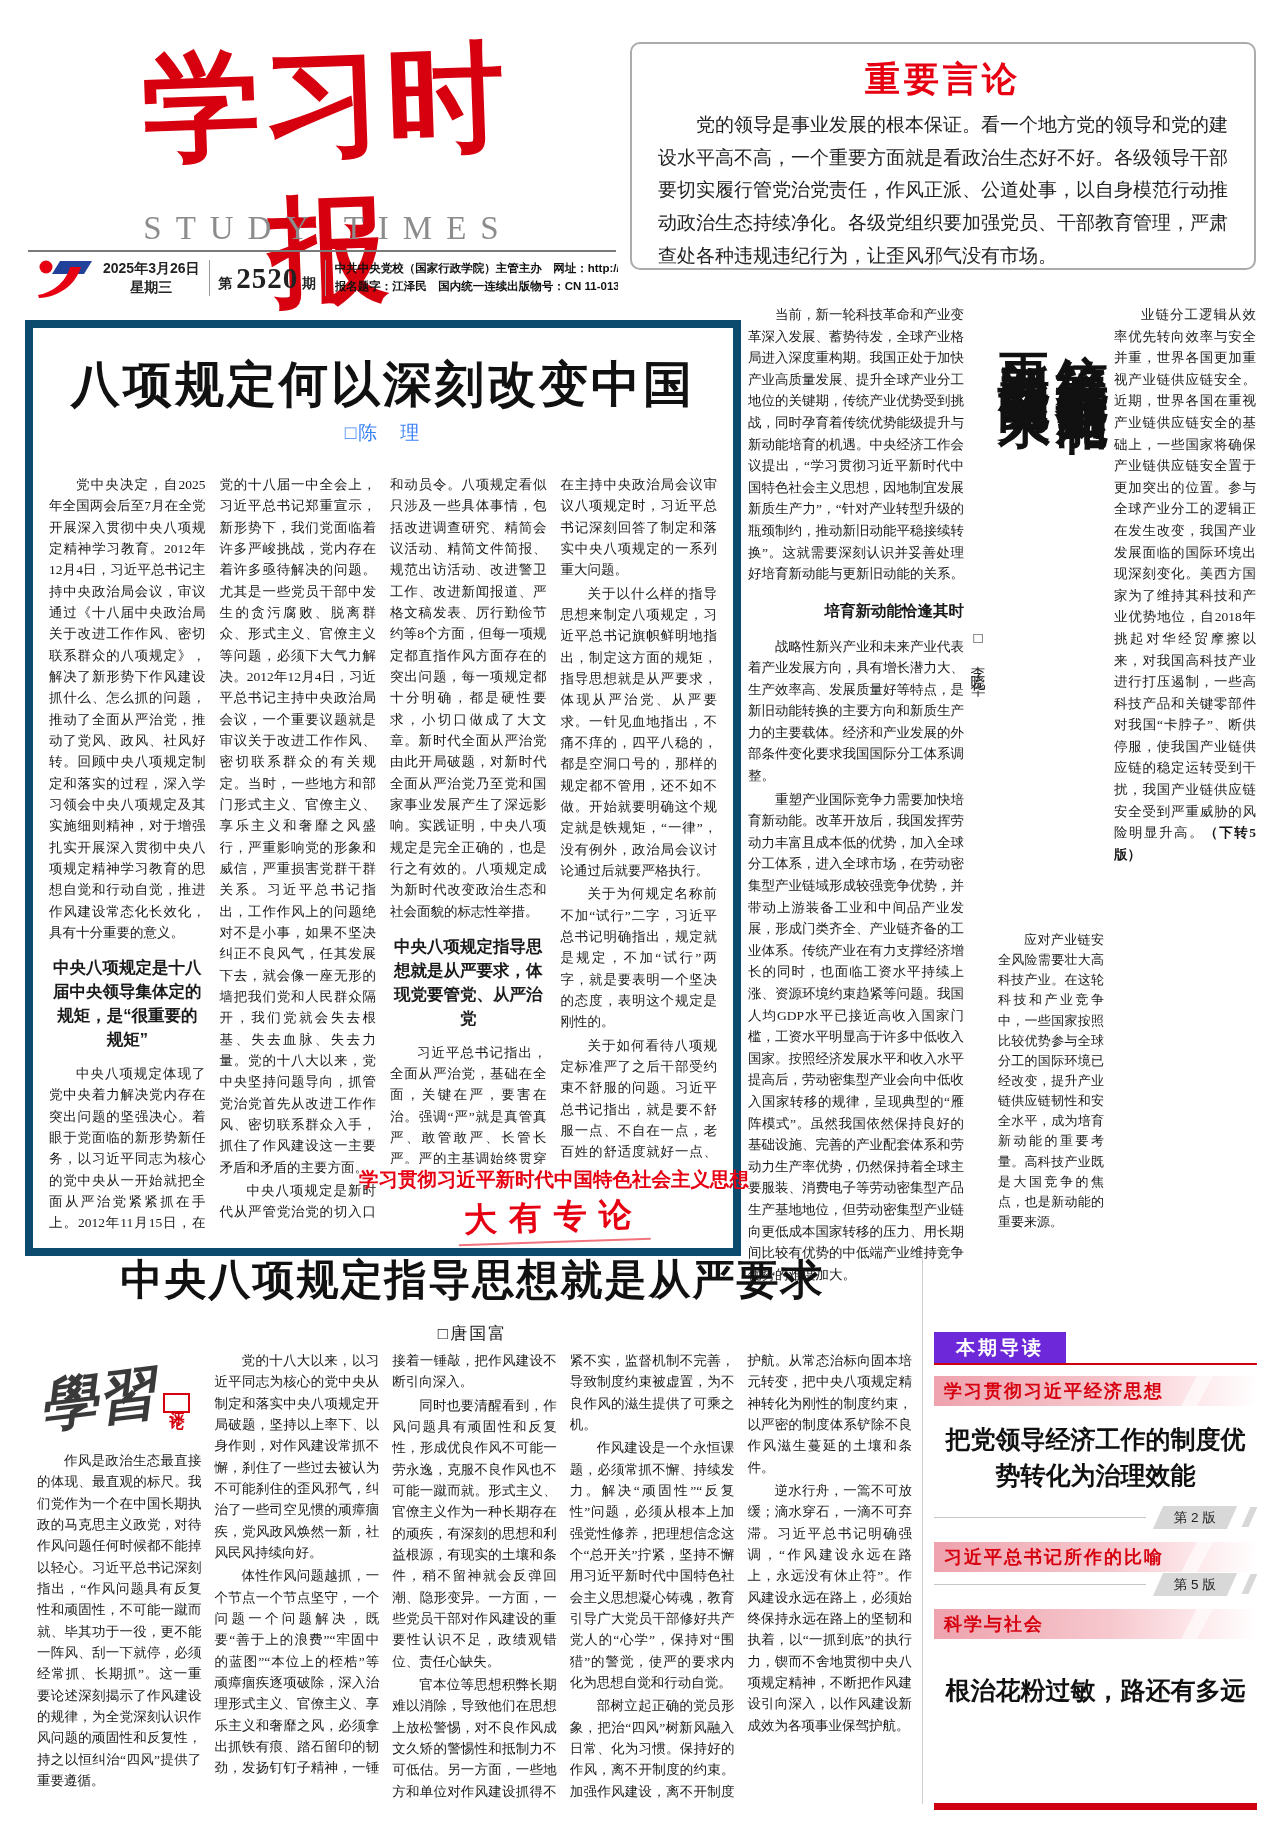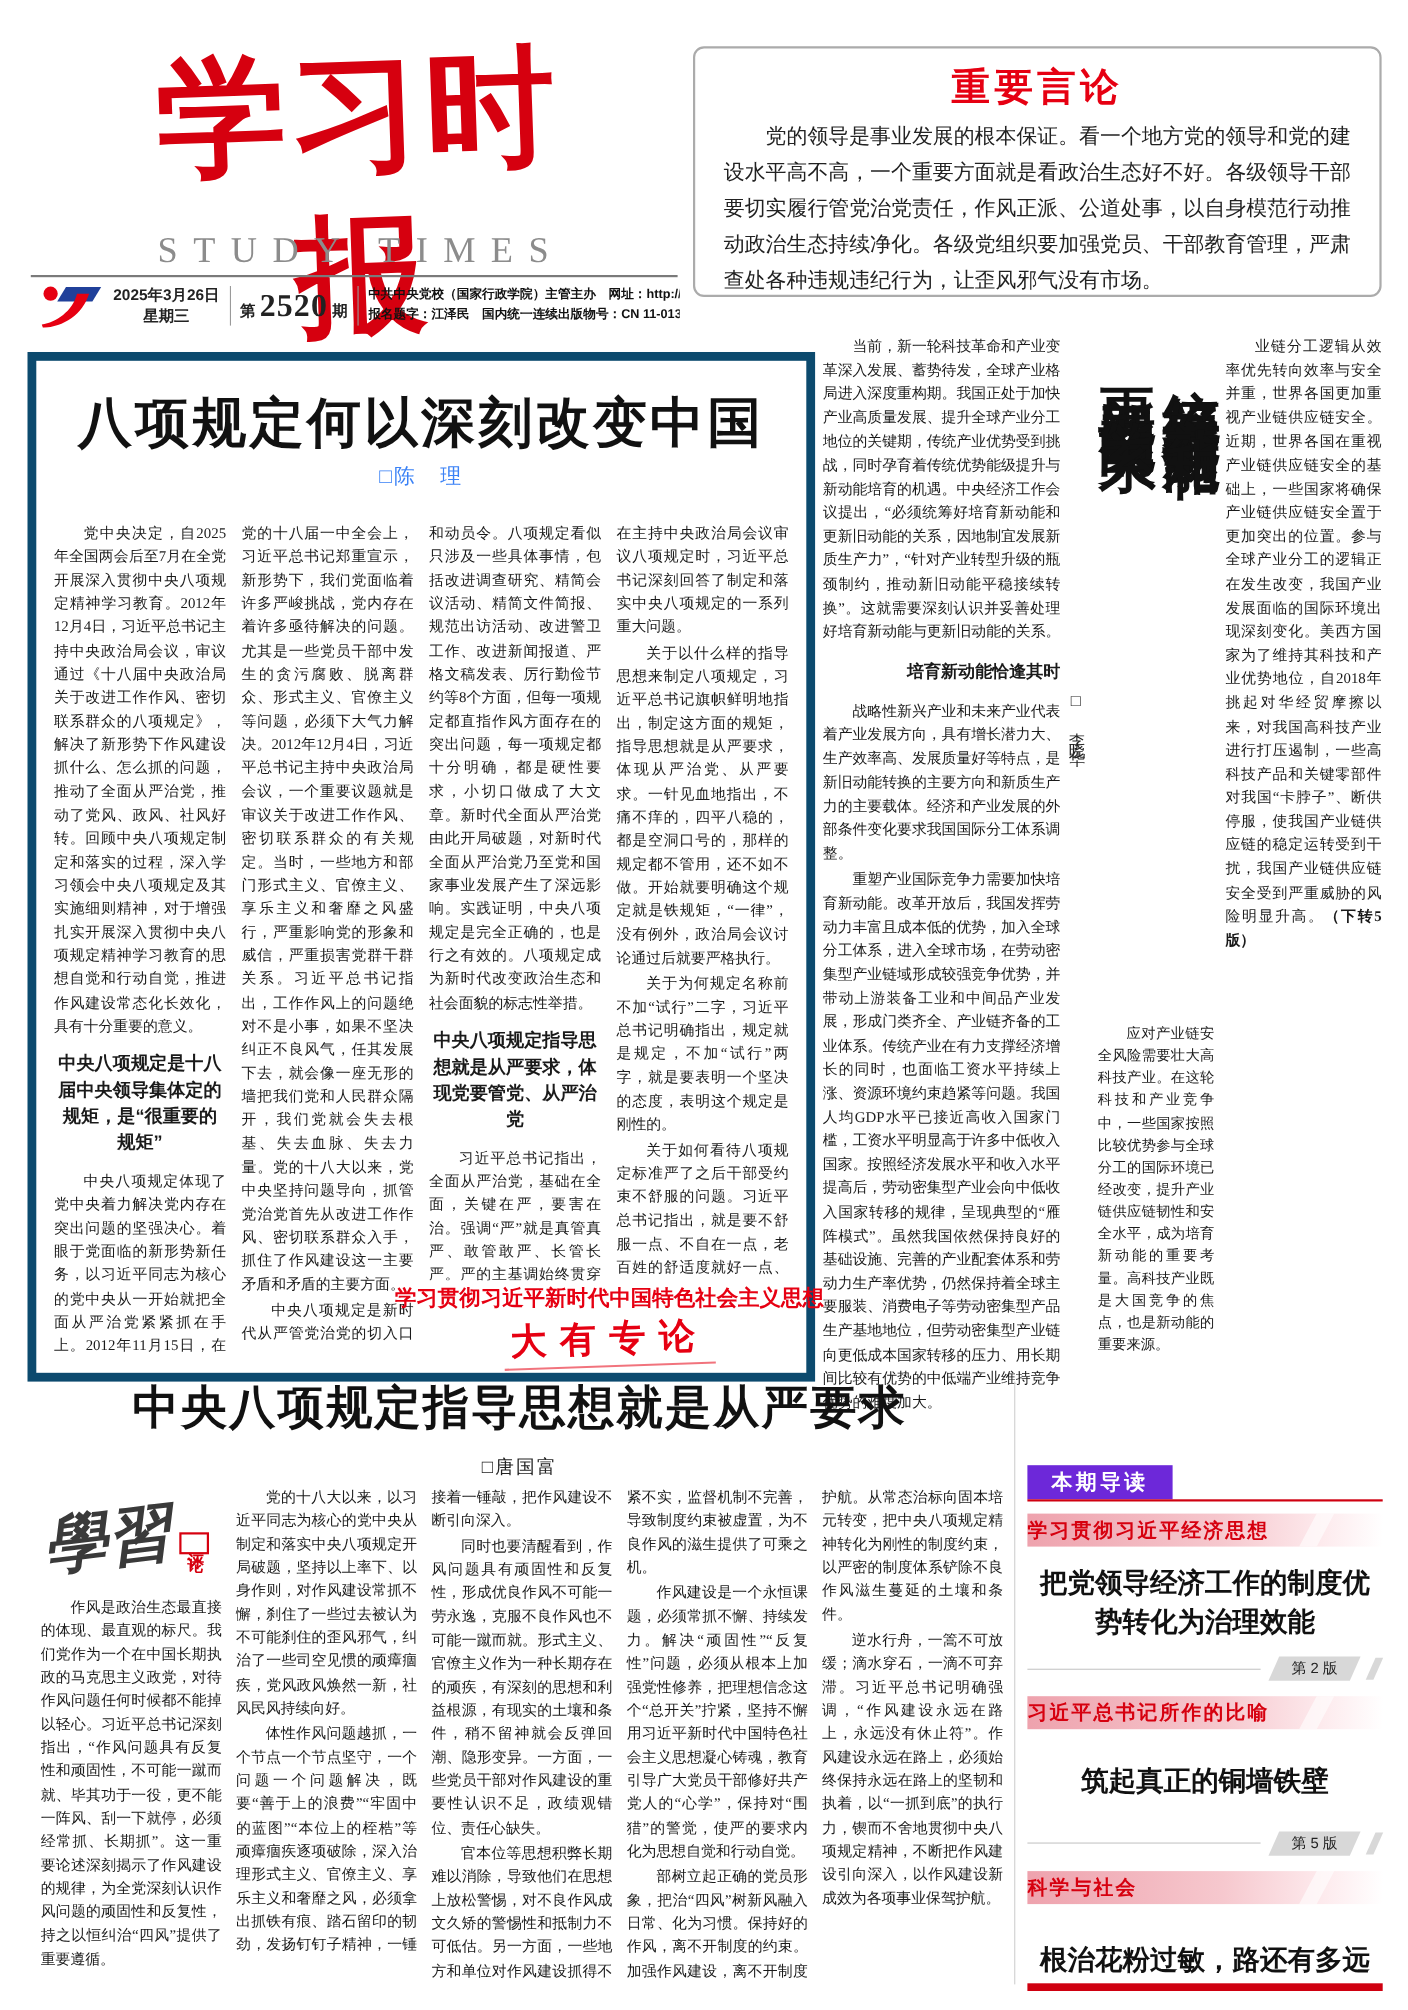--- a/index.html
+++ b/index.html
@@ -80,21 +80,21 @@
     font-size:15px;padding:4px 2px;letter-spacing:4px;font-family:"Liberation Sans",sans-serif;margin-top:6px;}
 
   
   .v-divider{position:absolute;left:922px;top:1256px;width:1px;height:548px;background:#cfcfcf;}
   .digest{position:absolute;left:934px;top:1332px;width:323px;height:478px;font-family:"Liberation Sans",sans-serif;}
   .digest-header{width:132px;height:31px;background:#6d28d9;color:#fff;font-size:19px;font-weight:900;
     display:flex;align-items:center;justify-content:center;letter-spacing:3px;}
   .digest-header-rule{position:absolute;left:0;top:31px;width:100%;height:2px;background:#cf0010;}
   .digest-item{margin-top:13px;}
   .kicker{height:30px;line-height:30px;background:linear-gradient(92deg,#eea2ad 0%,#f6c8ce 55%,#fde9ec 82%,#ffffff 100%);
-    color:#d6000f;font-weight:900;font-size:18px;padding-left:0;letter-spacing:2px;position:relative;overflow:hidden;}
+    color:#d6000f;font-weight:900;font-size:18px;padding-left:10px;letter-spacing:2px;position:relative;overflow:hidden;}
   .kicker:after{content:"";position:absolute;right:52px;top:-4px;bottom:-4px;width:16px;background:rgba(255,255,255,.6);
     transform:skewX(-28deg);}
   .d-title{font-family:Liberation Serif, serif;font-weight:900;font-size:25px;color:#111;
     text-align:center;line-height:1.42;margin:16px 8px 12px;}
   .page-row{display:flex;justify-content:flex-end;align-items:center;height:24px;}
   .page-row:before{content:"";flex:1;height:1px;background:#c6c6c6;margin-right:12px;}
   .page-tag{background:#d8d8d8;transform:skewX(-24deg);padding:2px 16px;margin-right:14px;}
   .page-tag span{display:inline-block;transform:skewX(24deg);font-size:13.5px;color:#222;
     font-family:"Liberation Sans",sans-serif;}
   .page-slash{width:7px;height:20px;background:#d8d8d8;transform:skewX(-24deg);margin-right:4px;}
@@ -155,21 +155,21 @@
 
     </div>
     <div class="main-banner">
       <div class="banner-line">学习贯彻习近平新时代中国特色社会主义思想</div>
       <div class="banner-stamp">大有专论</div>
     </div>
   </div>
 
   <div class="right-article">
     <div class="ra-left">
-      <p>当前，新一轮科技革命和产业变革深入发展、蓄势待发，全球产业格局进入深度重构期。我国正处于加快产业高质量发展、提升全球产业分工地位的关键期，传统产业优势受到挑战，同时孕育着传统优势能级提升与新动能培育的机遇。中央经济工作会议提出，“必须统筹好培育新动能和更新旧动能的关系，因地制宜发展新质生产力”，“针对产业转型升级的瓶颈制约，推动新旧动能平稳接续转换”。这就需要深刻认识并妥善处理好培育新动能与更新旧动能的关系。</p>
+      <p>当前，新一轮科技革命和产业变革深入发展、蓄势待发，全球产业格局进入深度重构期。我国正处于加快产业高质量发展、提升全球产业分工地位的关键期，传统产业优势受到挑战，同时孕育着传统优势能级提升与新动能培育的机遇。中央经济工作会议提出，“学习贯彻习近平新时代中国特色社会主义思想，因地制宜发展新质生产力”，“针对产业转型升级的瓶颈制约，推动新旧动能平稳接续转换”。这就需要深刻认识并妥善处理好培育新动能与更新旧动能的关系。</p>
       <h3>培育新动能恰逢其时</h3>
       <p>战略性新兴产业和未来产业代表着产业发展方向，具有增长潜力大、生产效率高、发展质量好等特点，是新旧动能转换的主要方向和新质生产力的主要载体。经济和产业发展的外部条件变化要求我国国际分工体系调整。</p>
       <p>重塑产业国际竞争力需要加快培育新动能。改革开放后，我国发挥劳动力丰富且成本低的优势，加入全球分工体系，进入全球市场，在劳动密集型产业链域形成较强竞争优势，并带动上游装备工业和中间品产业发展，形成门类齐全、产业链齐备的工业体系。传统产业在有力支撑经济增长的同时，也面临工资水平持续上涨、资源环境约束趋紧等问题。我国人均GDP水平已接近高收入国家门槛，工资水平明显高于许多中低收入国家。按照经济发展水平和收入水平提高后，劳动密集型产业会向中低收入国家转移的规律，呈现典型的“雁阵模式”。虽然我国依然保持良好的基础设施、完善的产业配套体系和劳动力生产率优势，仍然保持着全球主要服装、消费电子等劳动密集型产品生产基地地位，但劳动密集型产业链向更低成本国家转移的压力、用长期间比较有优势的中低端产业维持竞争优势的难度加大。</p>
     </div>
     <div class="ra-author">□李晓华</div>
     <div class="ra-title">
       <div>统筹好培育新动能和</div>
       <div>更新旧动能的关系</div>
     </div>
     <div class="ra-mid">
@@ -209,21 +209,20 @@
       <div class="kicker">学习贯彻习近平经济思想</div>
       <div class="d-title">把党领导经济工作的制度优势转化为治理效能</div>
       <div class="page-row">
         <span class="page-tag"><span>第 2 版</span></span>
         <span class="page-slash"></span>
       </div>
     </div>
 
     <div class="digest-item">
       <div class="kicker">习近平总书记所作的比喻</div>
-      <div class="d-title" style="margin-top:30px;margin-bottom:26px;">筑起真正的铜墙铁壁</div>
       <div class="page-row">
         <span class="page-tag"><span>第 5 版</span></span>
         <span class="page-slash"></span>
       </div>
     </div>
 
     <div class="digest-item">
       <div class="kicker">科学与社会</div>
       <div class="d-title" style="margin-top:34px;margin-bottom:28px;">根治花粉过敏，路还有多远</div>
 

